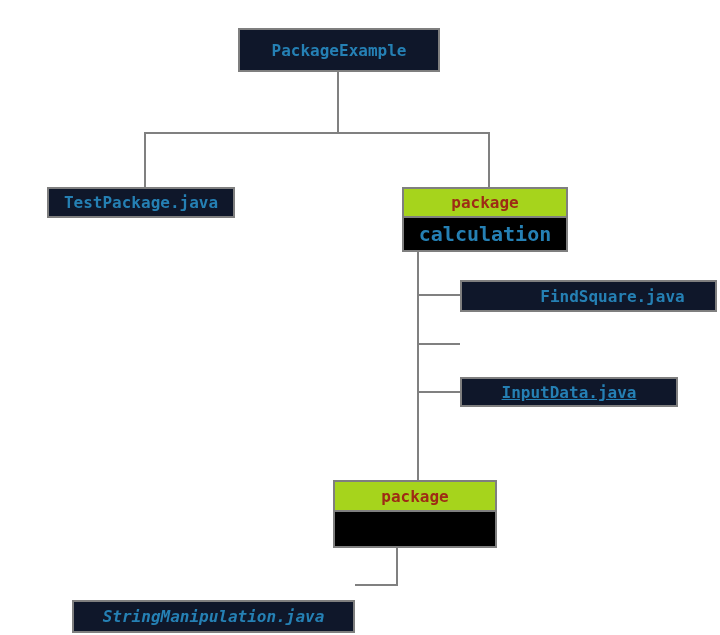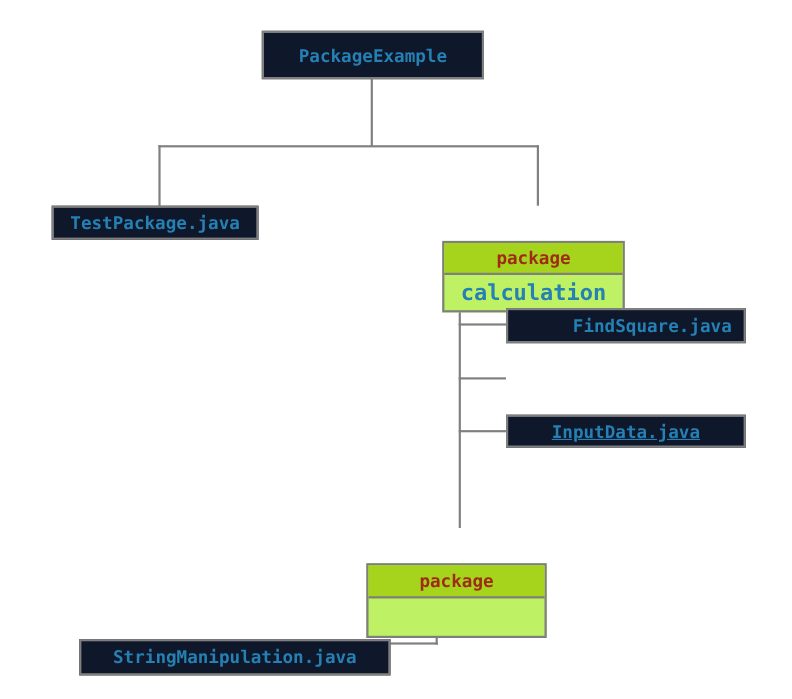--- a/index.html
+++ b/index.html
@@ -33,22 +33,21 @@
     justify-content: center;
     color: var(--file-text);
     font-weight: bold;
     font-size: 16px;
     white-space: nowrap;
   }
   .pkg {
     position: absolute;
     box-sizing: border-box;
     border: 2px solid var(--box-border);
-    background: #bef264;
-    margin-top: 32px;
+    background: #000000;
   }
   .pkg-header {
     box-sizing: border-box;
     background: var(--package-header-bg);
     color: var(--package-header-text);
     border-bottom: 2px solid var(--box-border);
     display: flex;
     align-items: center;
     justify-content: center;
     font-weight: bold;
@@ -94,30 +93,30 @@
 
   <div class="pkg" style="left:402px; top:187px; width:166px; height:65px;">
     <div class="pkg-header" style="height:29px;">
       <span>package</span>
     </div>
     <div class="pkg-body" style="height:32px;">
       <span>calculation</span>
     </div>
   </div>
 
-  <div class="node" style="left:460px; top:280px; width:218px; height:32px;padding-left:48px;">
+  <div class="node" style="left:460px; top:280px; width:257px; height:32px;padding-left:48px;">
     <span>FindSquare.java</span>
   </div>
   <div class="node" style="left:460px; top:377px; width:218px; height:30px;text-decoration:underline;">
     <span>InputData.java</span>
   </div>
 
   <div class="pkg" style="left:333px; top:480px; width:164px; height:68px;">
     <div class="pkg-header" style="height:30px;">
       <span>package</span>
     </div>
   </div>
 
-  <div class="node" style="left:72px; top:581px; width:283px; height:33px;">
+  <div class="node" style="left:72px; top:600px; width:283px; height:33px;font-style:italic;">
     <span>StringManipulation.java</span>
   </div>
 
 </div>
 
 </body></html>

